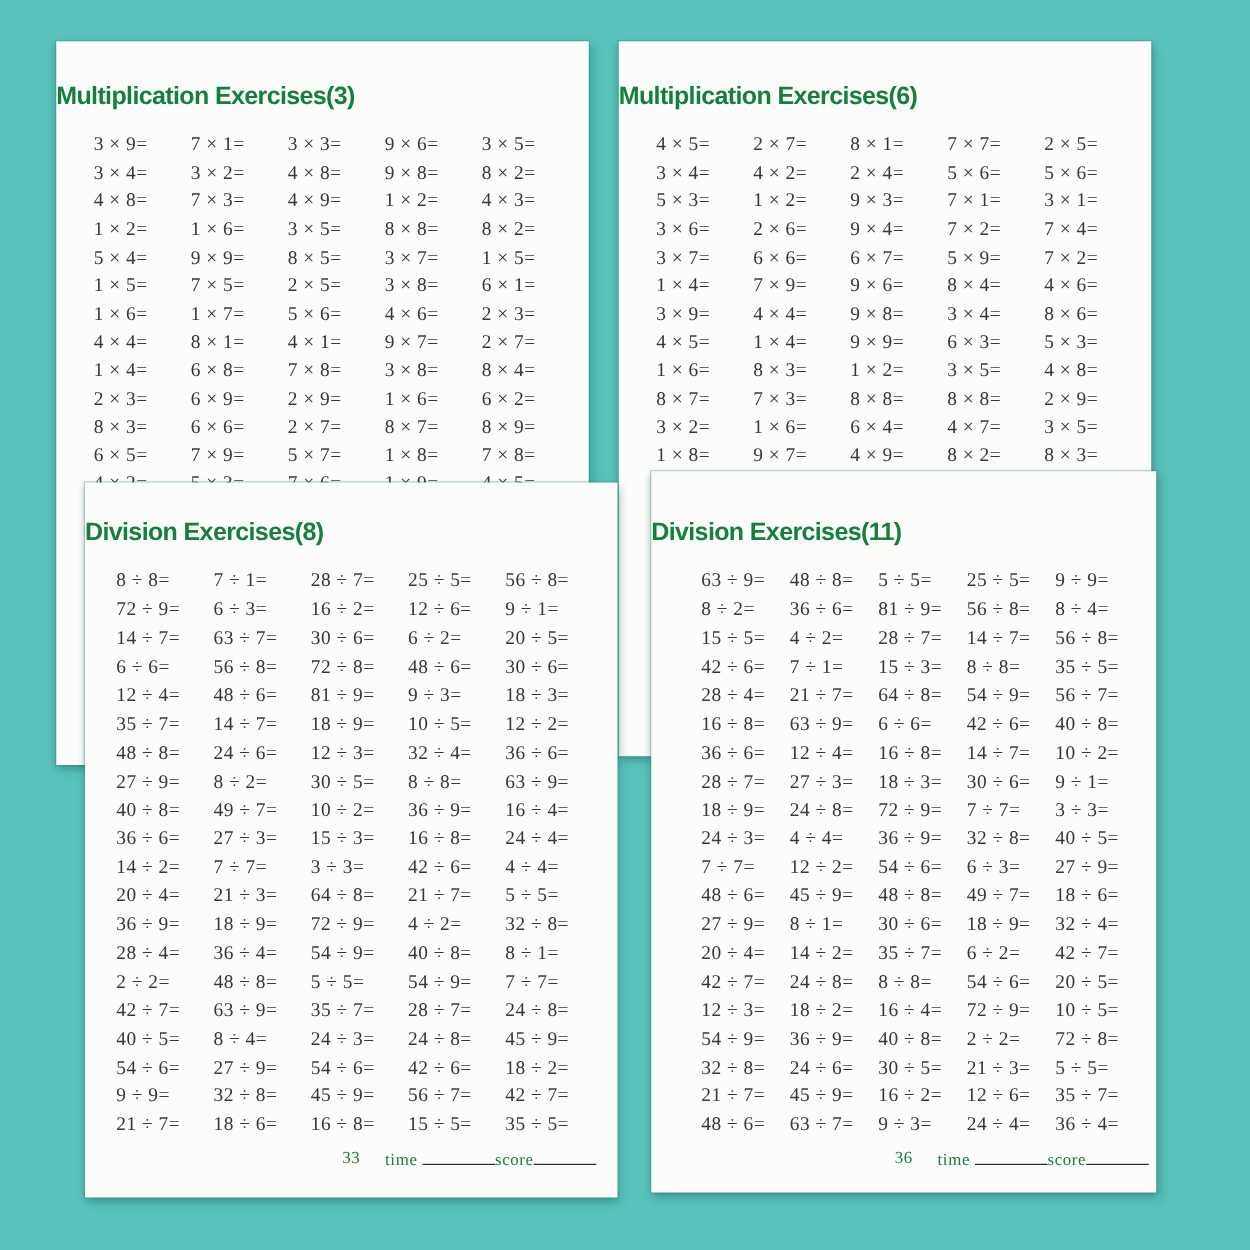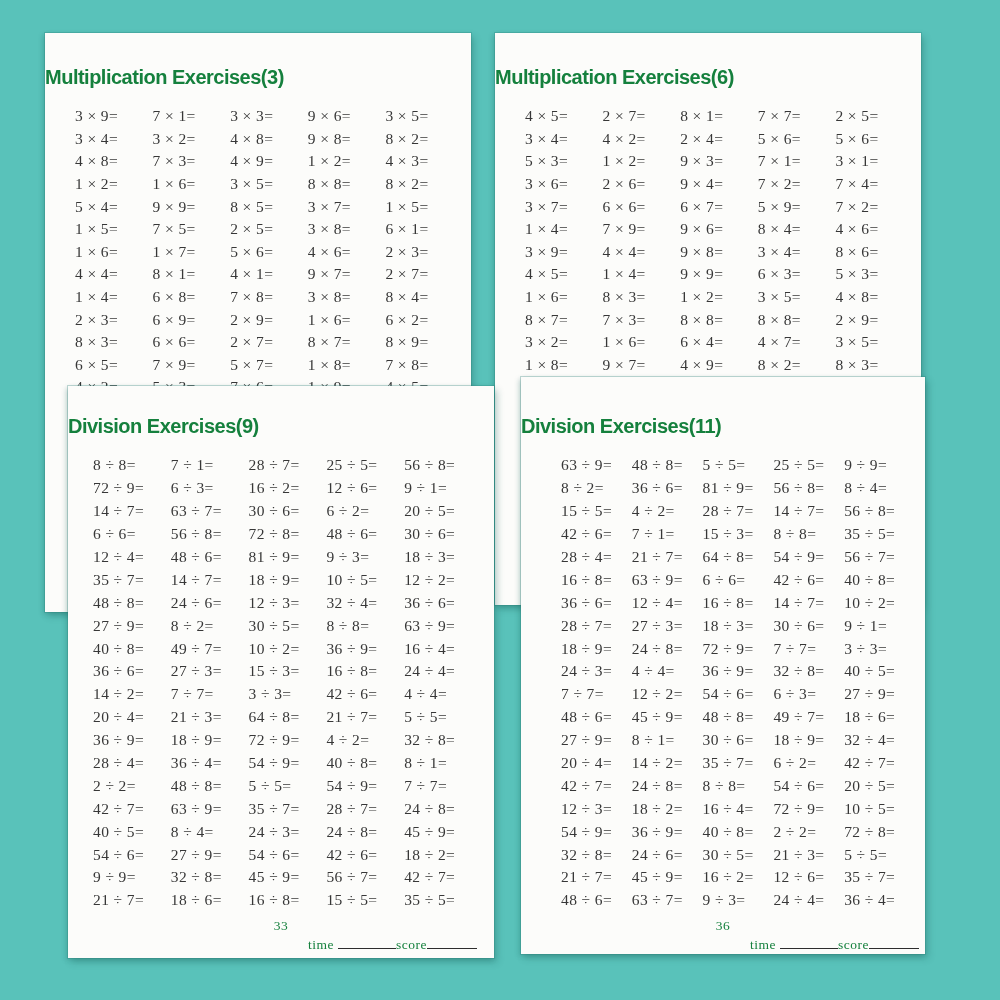--- a/index.html
+++ b/index.html
@@ -61,21 +61,20 @@
     letter-spacing: 0.5px;
   }
   .sheet-div8  .footer { top: 532px; }
   .sheet-div11 .footer { top: 541px; }
   .pagenum {
     position: absolute; left: 50%; transform: translateX(-50%);
   }
   .timescore {
     position: absolute; left: calc(50% + 27px);
     white-space: nowrap;
-    margin-top: 17px;
   }
   .blank-line {
     display: inline-block;
     border-bottom: 1.2px solid #2d2d2d;
     height: 0.95em;
     vertical-align: baseline;
   }
   .line-time  { width: 58px; margin-left: 4px; }
   .line-score { width: 50px; }
 </style>
@@ -215,21 +214,21 @@
         <span class="problem">3 × 5=</span>
         <span class="problem">1 × 8=</span>
         <span class="problem">9 × 7=</span>
         <span class="problem">4 × 9=</span>
         <span class="problem">8 × 2=</span>
         <span class="problem">8 × 3=</span>
       </div>
   </section>
 
   <section class="sheet sheet-div8">
-    <h2 class="title">Division Exercises(9)</h2>
+    <h2 class="title">Division Exercises(8)</h2>
     <div class="grid">
         <span class="problem">8 ÷ 8=</span>
         <span class="problem">7 ÷ 1=</span>
         <span class="problem">28 ÷ 7=</span>
         <span class="problem">25 ÷ 5=</span>
         <span class="problem">56 ÷ 8=</span>
         <span class="problem">72 ÷ 9=</span>
         <span class="problem">6 ÷ 3=</span>
         <span class="problem">16 ÷ 2=</span>
         <span class="problem">12 ÷ 6=</span>

